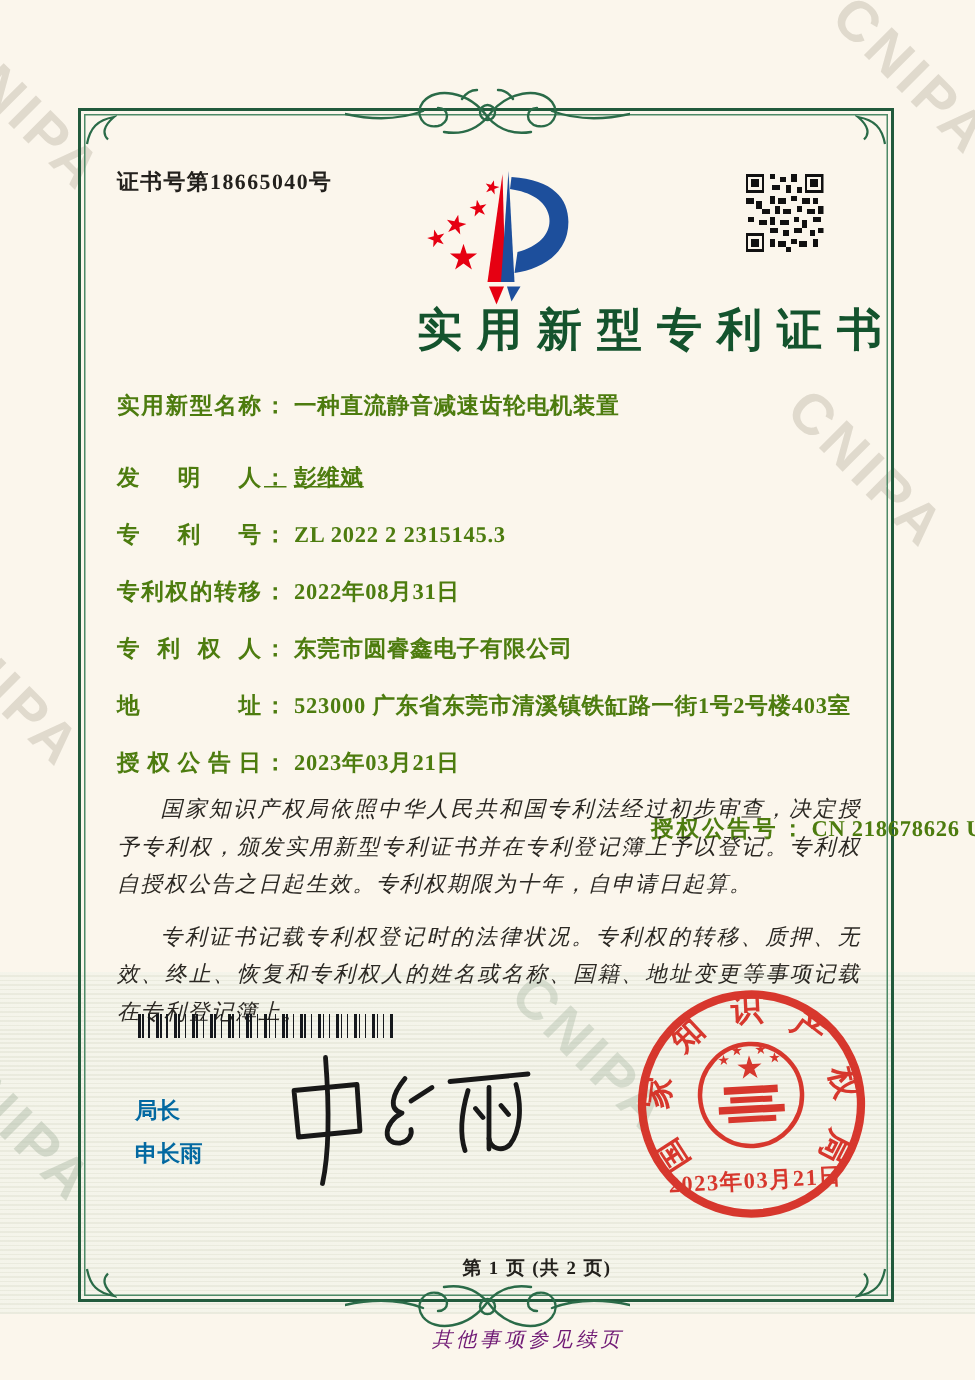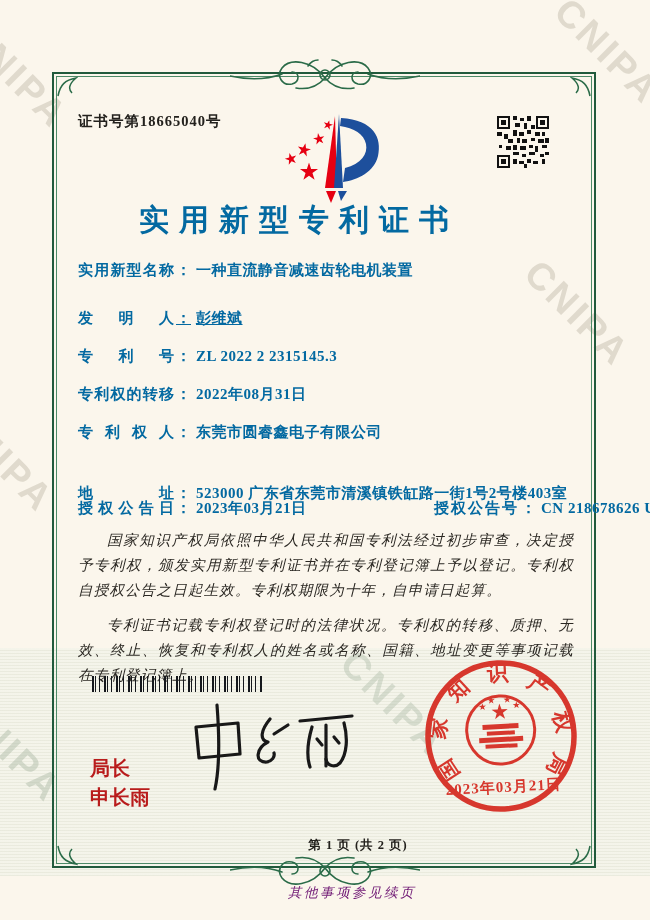--- a/index.html
+++ b/index.html
@@ -7,36 +7,36 @@
   .page{position:relative;width:650px;height:920px;background:#fbf6ec;overflow:hidden;}
   .texture{position:absolute;left:0;top:648px;width:650px;height:228px;
     background:repeating-linear-gradient(0deg, rgba(130,165,135,.14) 0 1px, rgba(236,242,232,.45) 1px 3px);
     pointer-events:none;}
   .wm{position:absolute;font-family:"Liberation Sans",sans-serif;font-weight:700;font-size:38px;
     letter-spacing:3px;color:rgba(186,178,163,.42);transform:rotate(45deg);transform-origin:left top;
     white-space:nowrap;pointer-events:none;}
   .frame{position:absolute;left:52px;top:72px;width:544px;height:796px;border:2.5px solid #215a3c;box-sizing:border-box;}
   .frame::after{content:"";position:absolute;inset:2px;border:1px solid #4d8a67;}
   .cert-no{position:absolute;left:78px;top:112px;font-size:14.5px;font-weight:600;color:#23211d;letter-spacing:1px;}
-  .title{position:absolute;left:0;top:200px;width:598px;text-align:center;font-size:30px;font-weight:700;
-    letter-spacing:10px;color:#0369a1;}
-  .row{position:absolute;left:78px;font-size:15px;font-weight:600;color:#0369a1;white-space:nowrap;}
+  .title{position:absolute;left:0;top:200px;width:598px;text-align:right;font-size:30px;font-weight:700;
+    letter-spacing:10px;color:#14532d;}
+  .row{position:absolute;left:78px;font-size:15px;font-weight:600;color:#4d7c0f;white-space:nowrap;}
   .lab{display:inline-block;width:96px;text-align:justify;text-align-last:justify;vertical-align:bottom;}
-  .lab-sm{display:inline-block;letter-spacing:2px;}
+  .lab-sm{display:inline-block;letter-spacing:2px;margin-top:44px;}
   .colon{margin:0 5px 0 2px;}
   .val{letter-spacing:.5px;}
   .col2{position:absolute;left:356px;top:0;}
   .paras{position:absolute;left:78px;top:528px;width:496px;font-size:14.5px;line-height:25px;
     color:#2b2823;text-align:justify;font-style:italic;letter-spacing:1.2px;}
   .paras p{margin:0 0 10px 0;text-indent:2em;}
   .barcode{position:absolute;left:92px;top:676px;width:170px;height:16px;
     background:repeating-linear-gradient(90deg,#15181c 0 2px,transparent 2px 3px,#15181c 3px 4px,
     transparent 4px 7px,#15181c 7px 8px,transparent 8px 12px);}
   .signer{position:absolute;left:90px;top:726px;font-family:"Liberation Sans",sans-serif;
-    font-weight:700;font-size:20px;color:#b91c1c;line-height:29px;margin-top:28px;}
+    font-weight:700;font-size:15px;color:#0369a1;line-height:29px;}
   .sig-svg{position:absolute;left:172px;top:696px;}
   .seal{position:absolute;left:413px;top:654px;}
   .qr{position:absolute;left:497px;top:116px;}
   .logo{position:absolute;left:276px;top:110px;}
   .fl-top{position:absolute;left:230px;top:52px;}
   .fl-bot{position:absolute;left:230px;top:852px;transform:scaleY(-1);}
   .corner{position:absolute;}
   .page-num{position:absolute;left:0;top:837px;width:650px;text-align:center;font-size:12.5px;
     font-weight:600;color:#23211d;letter-spacing:1px;margin-left:33px;}
   .note{position:absolute;left:0;top:884px;width:650px;text-align:center;font-size:13.5px;
@@ -177,21 +177,21 @@
   </div>
   <div class="row" style="top:347px;">
     <span class="lab">专利号</span><span class="colon">：</span><span class="val">ZL 2022 2 2315145.3</span>
   </div>
   <div class="row" style="top:385px;">
     <span class="lab">专利权的转移</span><span class="colon">：</span><span class="val">2022年08月31日</span>
   </div>
   <div class="row" style="top:423px;">
     <span class="lab">专利权人</span><span class="colon">：</span><span class="val">东莞市圆睿鑫电子有限公司</span>
   </div>
-  <div class="row" style="top:461px;margin-top:23px;">
+  <div class="row" style="top:461px;">
     <span class="lab">地址</span><span class="colon">：</span><span class="val">523000 广东省东莞市清溪镇铁缸路一街1号2号楼403室</span>
   </div>
   <div class="row" style="top:499px;">
     <span class="lab">授权公告日</span><span class="colon">：</span><span class="val">2023年03月21日</span>
     <span class="col2">
       <span class="lab-sm">授权公告号</span><span class="colon">：</span><span class="val">CN 218678626 U</span>
     </span>
   </div>
 
   <div class="paras">

